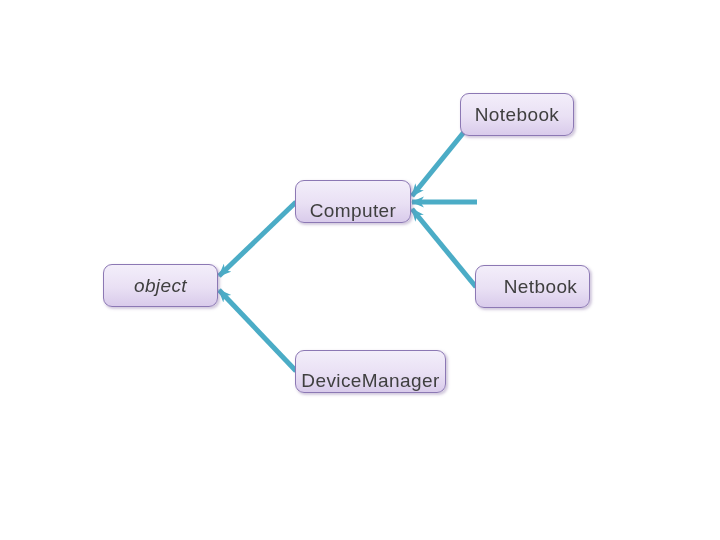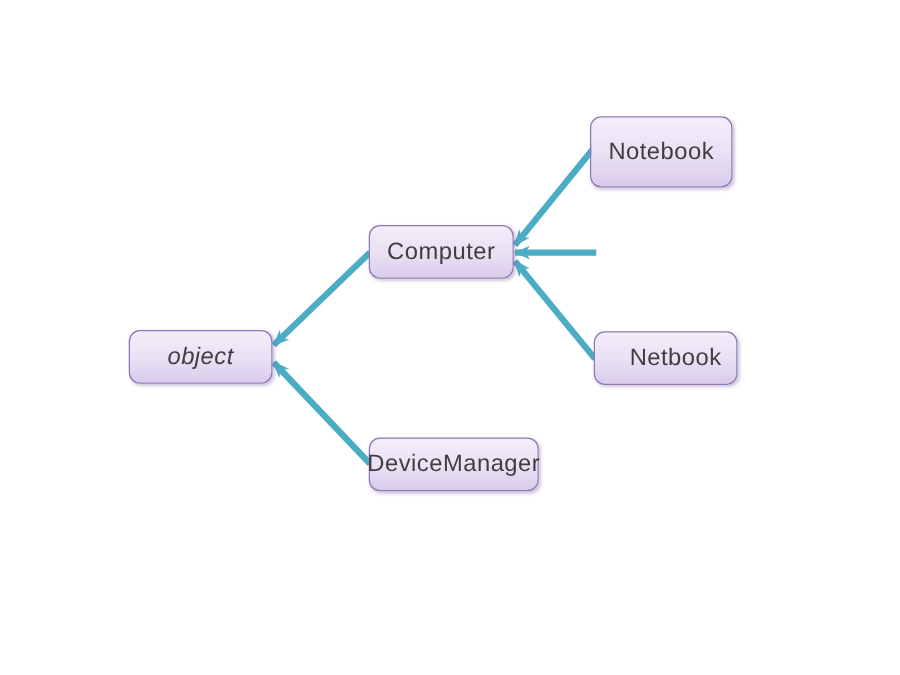--- a/index.html
+++ b/index.html
@@ -55,26 +55,26 @@
     align-items: center;
     justify-content: center;
   }
   .node-label {
     color: var(--node-text);
     font-size: 19px;
     font-weight: 400;
     letter-spacing: 0.4px;
     white-space: nowrap;
   }
-  #node-notebook      { left: 472px; top:  93px; width: 114px; height: 57px; }
+  #node-notebook      { left: 460px; top:  93px; width: 114px; height: 43px; }
   #node-desktop       { left: 476px; top: 180px; width: 114px; height: 43px; }
-  #node-computer      { left: 295px; top: 180px; width: 116px; height: 43px; }
+  #node-computer      { left: 295px; top: 180px; width: 116px; height: 43px; align-items: flex-end; }
   #node-object        { left: 103px; top: 264px; width: 115px; height: 43px; font-style: italic; }
   #node-netbook       { left: 475px; top: 265px; width: 115px; height: 43px; padding-left: 16px; }
-  #node-devicemanager { left: 295px; top: 350px; width: 136px; height: 43px; }
+  #node-devicemanager { left: 295px; top: 350px; width: 151px; height: 43px; align-items: flex-end; }
 </style>
 </head>
 <body>
 
 <div class="slide">
 
   <svg class="connectors" viewBox="0 0 720 540" xmlns="http://www.w3.org/2000/svg">
     <defs>
       <marker id="arrow" markerUnits="userSpaceOnUse" markerWidth="16" markerHeight="13" refX="12" refY="5.5" orient="auto">
         <path class="arrowhead" d="M0,0 L13,5.5 L0,11 L3.8,5.5 Z"></path>

